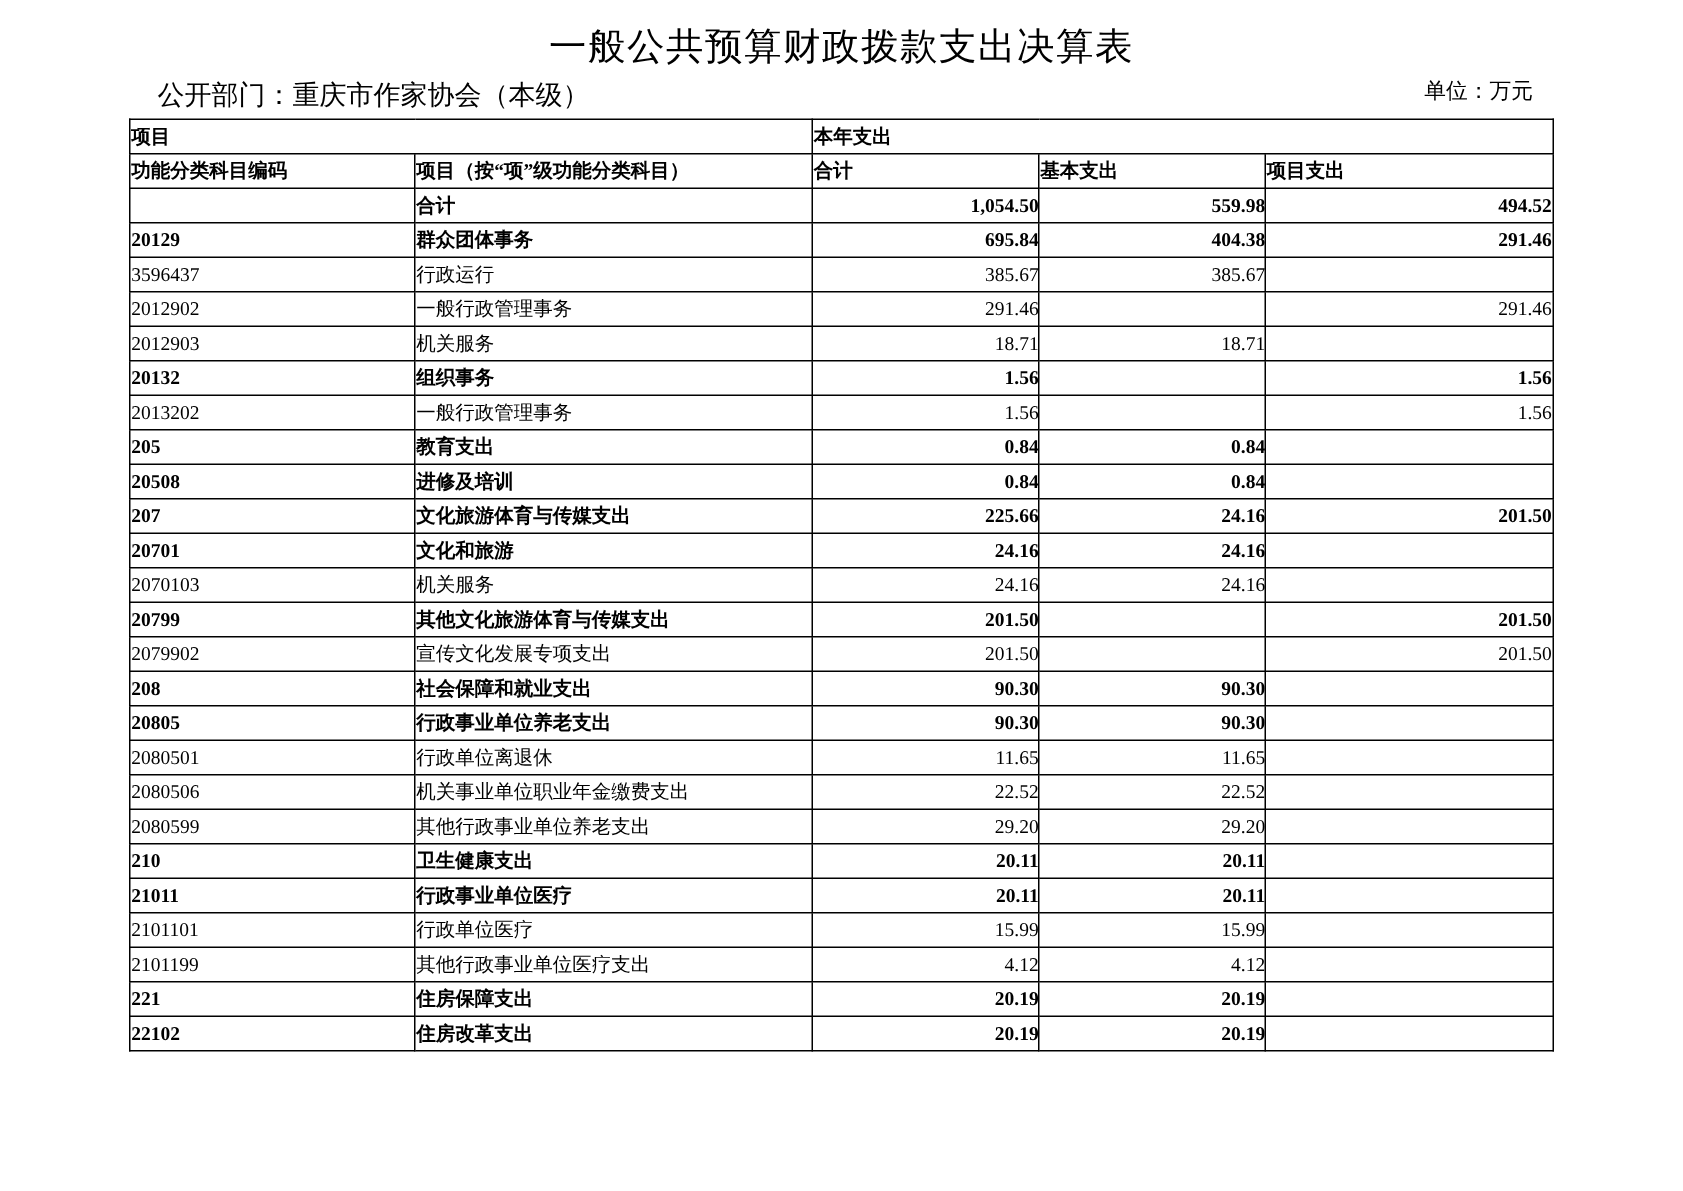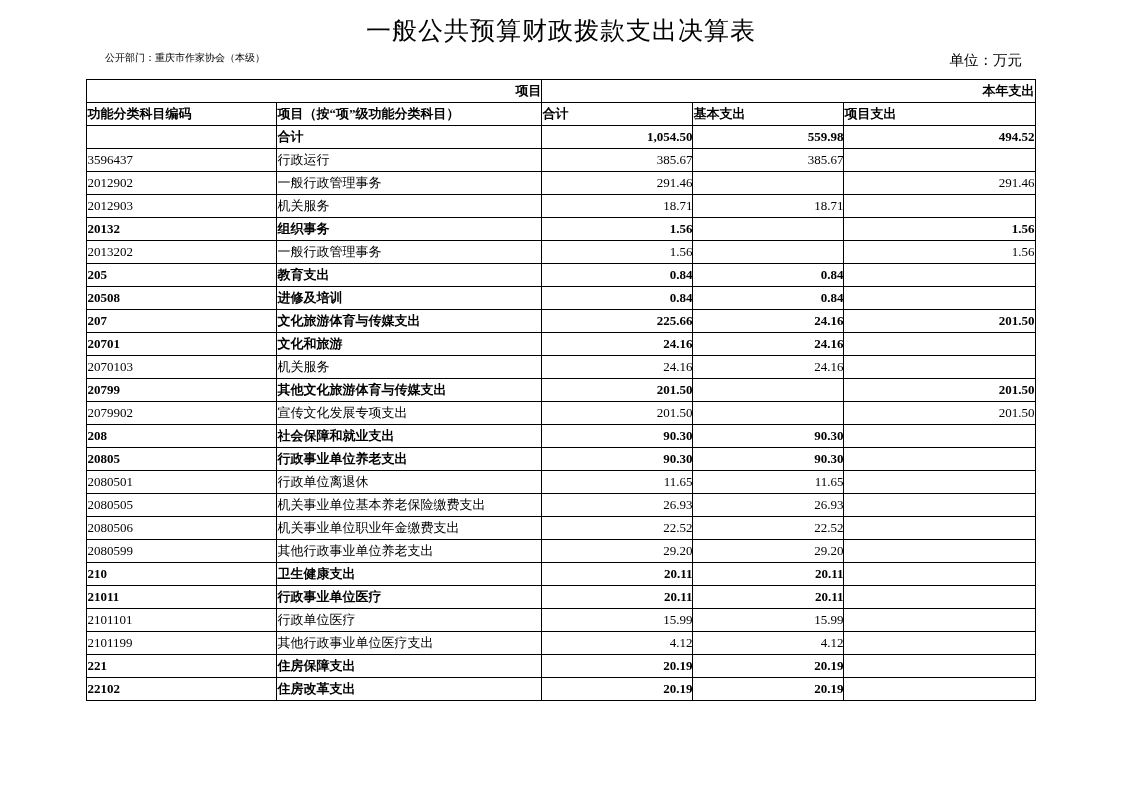--- a/index.html
+++ b/index.html
@@ -41,21 +41,21 @@
   }
   .meta-row {
     position: relative;
     height: 24px;
     margin-top: 4px;
   }
   .dept {
     position: absolute;
     left: 105px;
     top: 0;
-    font-size: 10px;
+    font-size: 18px;
   }
   .unit {
     position: absolute;
     right: 100px;
     top: 0;
     font-size: 14.5px;
   }
   table.main {
     border-collapse: collapse;
     margin: 4px auto 0 auto;
@@ -66,21 +66,21 @@
     border: 1px solid #000000;
     font-size: 13px;
     padding: 0;
     height: 22px;
     line-height: 22px;
     vertical-align: middle;
   }
   .hdr-top th {
     height: 34px;
     line-height: 34px;
-    text-align: right;
+    text-align: left;
     font-weight: bold;
     font-size: 14px;
   }
   .hdr-sub th {
     height: 78px;
     text-align: left;
     font-weight: bold;
     font-size: 14px;
   }
   col.c-code { width: 190px; }
@@ -145,20 +145,27 @@
       </tr>
     </thead>
     <tbody id="tbody">
         <tr class="total">
           <td class="code"></td>
           <td class="name ind0">合计</td>
           <td class="num">1,054.50</td>
           <td class="num">559.98</td>
           <td class="num">494.52</td>
         </tr>
+        <tr class="bold">
+          <td class="code lvl1">20129</td>
+          <td class="name ind1">群众团体事务</td>
+          <td class="num">695.84</td>
+          <td class="num">404.38</td>
+          <td class="num">291.46</td>
+        </tr>
         <tr>
           <td class="code">3596437</td>
           <td class="name ind2">行政运行</td>
           <td class="num">385.67</td>
           <td class="num">385.67</td>
           <td class="num"></td>
         </tr>
         <tr>
           <td class="code">2012902</td>
           <td class="name ind2">一般行政管理事务</td>
@@ -251,27 +258,20 @@
           <td class="num"></td>
         </tr>
         <tr>
           <td class="code">2080501</td>
           <td class="name ind2">行政单位离退休</td>
           <td class="num">11.65</td>
           <td class="num">11.65</td>
           <td class="num"></td>
         </tr>
         <tr>
-          <td class="code">2080505</td>
-          <td class="name ind2">机关事业单位基本养老保险缴费支出</td>
-          <td class="num">26.93</td>
-          <td class="num">26.93</td>
-          <td class="num"></td>
-        </tr>
-        <tr>
           <td class="code">2080506</td>
           <td class="name ind2">机关事业单位职业年金缴费支出</td>
           <td class="num">22.52</td>
           <td class="num">22.52</td>
           <td class="num"></td>
         </tr>
         <tr>
           <td class="code">2080599</td>
           <td class="name ind2">其他行政事业单位养老支出</td>
           <td class="num">29.20</td>

